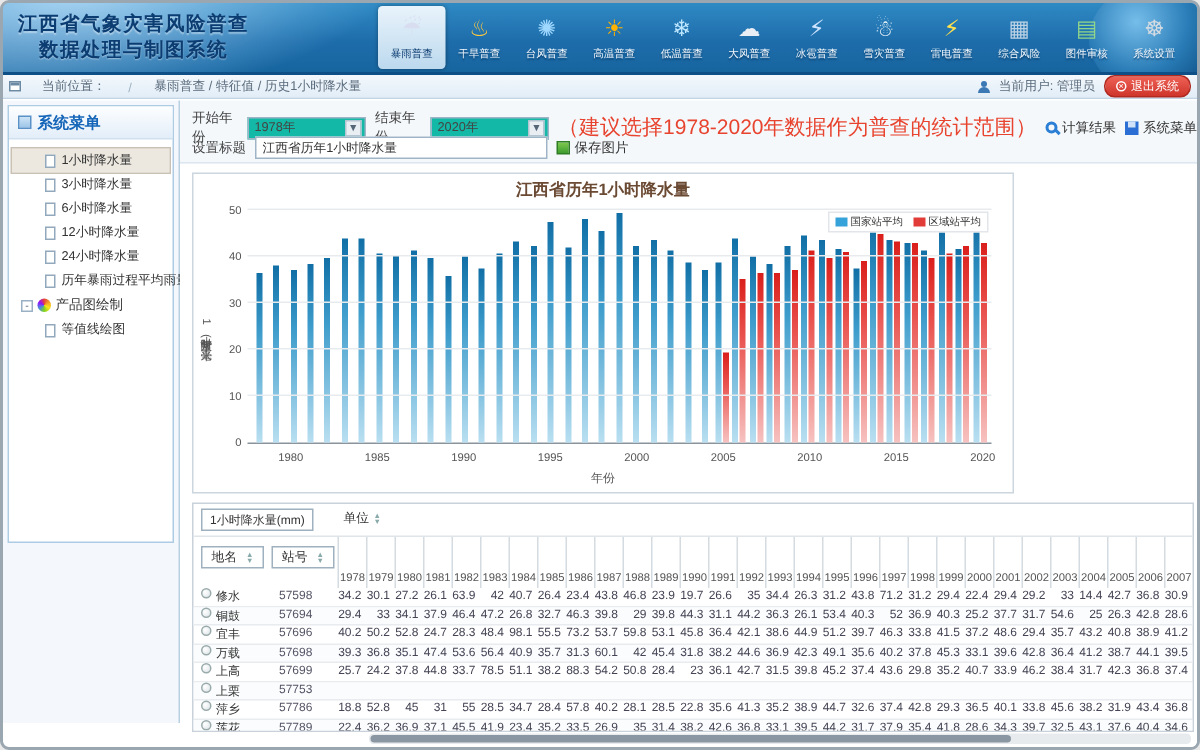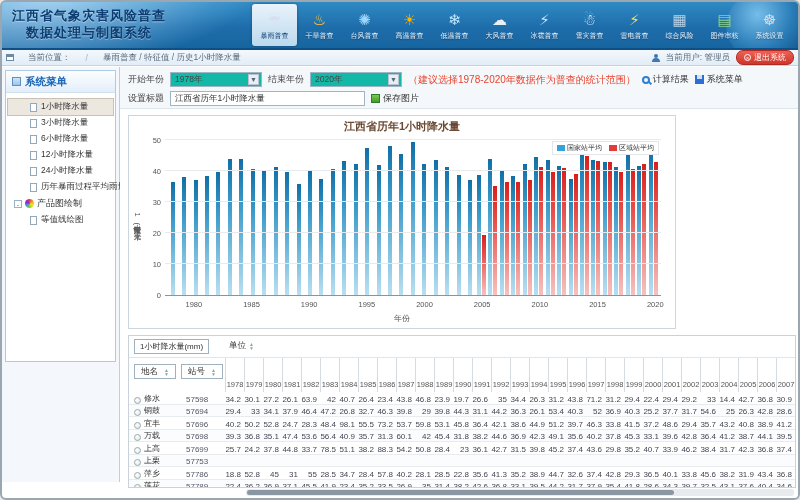--- a/index.html
+++ b/index.html
@@ -56,21 +56,21 @@
   .tree-item.selected { background:#ece8e0; outline:1px solid #c9c2b4; }
 
   
   .main { position:absolute; left:118px; top:65px; right:0; bottom:0; background:#fff; }
   .filters { position:absolute; left:0; right:0; top:0; height:42px; background:#f4f8fb; border-bottom:1px solid #dbe6ef; font-size:9px; color:#444; }
   .f-row1 { position:absolute; left:8px; top:5px; display:flex; align-items:center; gap:6px; }
   .f-row2 { position:absolute; left:8px; top:24px; display:flex; align-items:center; gap:6px; }
   .sel { display:flex; align-items:center; justify-content:space-between; width:92px; height:15px; background:#14b8a6;
          border:1px solid #9fb4c6; font-size:8.5px; padding:0 2px 0 4px; cursor:pointer; }
   .sel .arr { width:11px; height:11px; background:#e9eef3; border:1px solid #b5c4d1; font-size:7px; line-height:10px; text-align:center; color:#567; }
-  .hint { color:#e8432e; font-size:10px; white-space:nowrap; }
+  .hint { color:#e8432e; font-size:14px; white-space:nowrap; }
   .mini-btn { display:flex; align-items:center; gap:3px; cursor:pointer; color:#333; font-size:9px; white-space:nowrap; }
   .ico-mag { width:8px; height:8px; border:2px solid #2b7fd4; border-radius:50%; position:relative; }
   .ico-mag::after { content:""; position:absolute; width:4px; height:2px; background:#2b7fd4; transform:rotate(45deg); right:-4px; bottom:-2px; }
   .ico-disk { width:9px; height:9px; background:#2b6fd4; position:relative; }
   .ico-disk::after { content:""; position:absolute; left:2px; top:0; width:5px; height:4px; background:#cfe2f8; }
   .ico-img { width:9px; height:9px; background:linear-gradient(180deg,#7ec94f,#3f9d2f); border:1px solid #2f7d24; }
   .txt-input { width:195px; height:15px; border:1px solid #9fb4c6; background:#fff; font-size:8.5px; padding:0 4px;
          font-family:"Liberation Sans",sans-serif; color:#333; }
 
   
@@ -101,21 +101,21 @@
   .sorter { display:inline-flex; flex-direction:column; font-size:5px; line-height:4px; color:#8aa; }
   .t-hdrow { position:absolute; left:0; right:0; top:22px; height:34px; }
   .t-cell-name,.t-cell-code { position:absolute; top:6px; height:15px; border:1px solid #9fb0bf; display:flex; align-items:center;
            justify-content:center; gap:6px; font-size:8.5px; color:#333; background:#fff; }
   .t-cell-name { left:5px; width:42px; }
   .t-cell-code { left:52px; width:42px; }
   .t-years { position:absolute; left:96px; right:0; top:0; height:34px; display:flex; }
   .t-ycell { flex:none; width:19px; border-left:1px solid #d4dbe1; display:flex; align-items:flex-end; justify-content:center;
            padding-bottom:3px; font-size:7.5px; color:#555; }
   .t-body { position:absolute; left:0; right:0; top:56px; bottom:0; }
-  .t-row { display:flex; align-items:flex-end; height:12.5px; border-bottom:1px solid #e8ecef; font-size:8px; color:#333; }
+  .t-row { display:flex; align-items:flex-start; height:12.5px; border-bottom:1px solid #e8ecef; font-size:8px; color:#333; }
   .t-row:nth-child(even) { background:#fafcfd; }
   .radio { width:7px; height:7px; border-radius:50%; border:1px solid #9aa; margin:0 3px 0 5px; background:radial-gradient(circle at 35% 35%, #fff, #dde3e8); flex:none; }
   .c-name { width:34px; flex:none; }
   .c-code { width:46px; flex:none; color:#556; padding-left:8px; }
   .c-val { width:19px; flex:none; text-align:right; padding-right:2px; color:#445; }
   .hscroll { position:absolute; left:126px; right:4px; bottom:2px; height:7px; background:#e7ebee; border-radius:3px; }
   .hscroll .thumb { position:absolute; left:1px; top:1px; bottom:1px; width:78%; background:#8a97a2; border-radius:3px; }
 </style>
 </head>
 <body>

